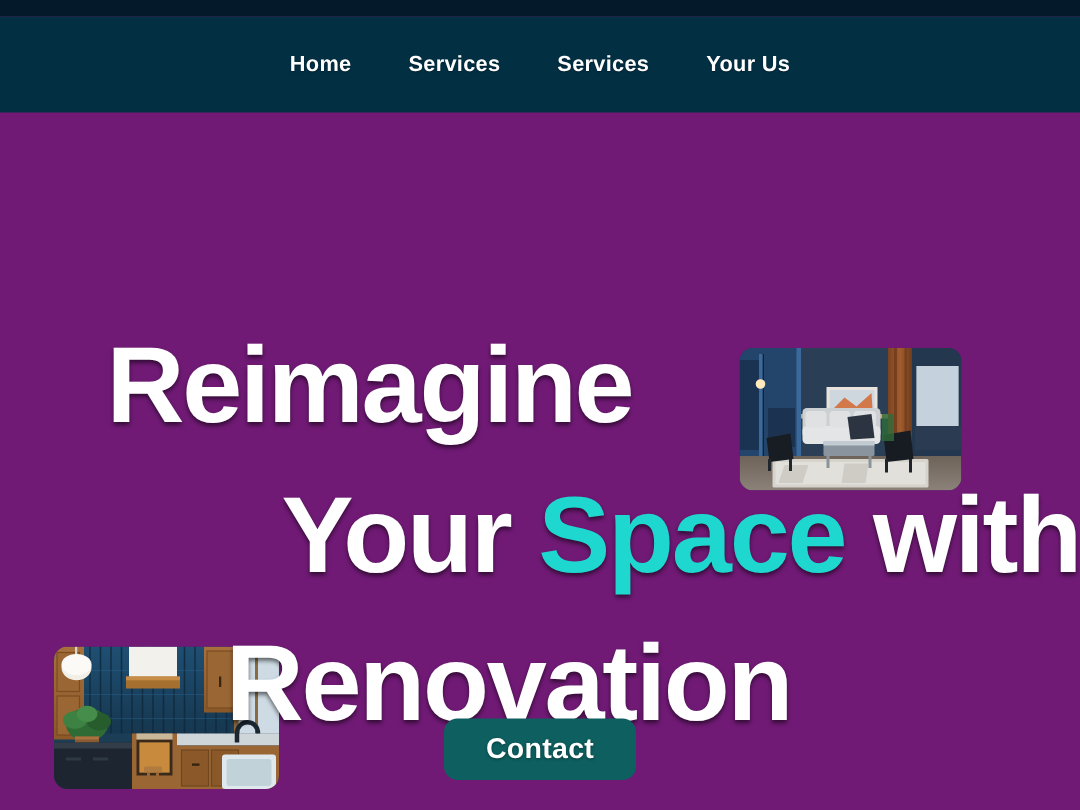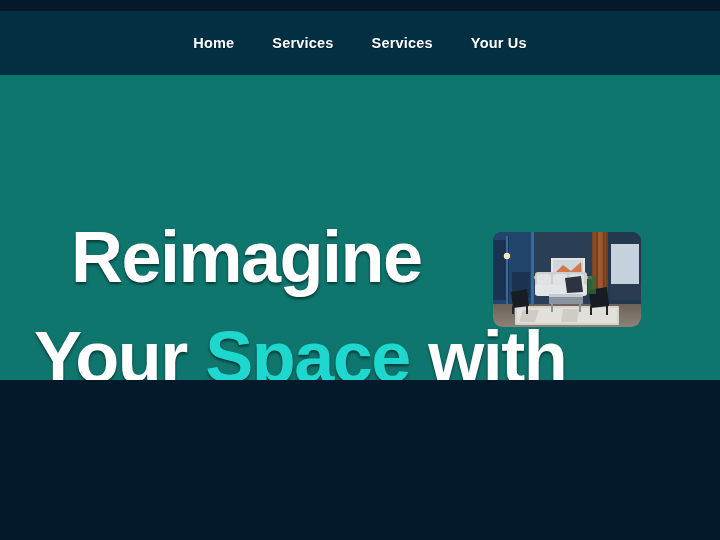--- a/index.html
+++ b/index.html
@@ -11,22 +11,22 @@
     height: 540px;
     overflow: hidden;
     background: #04192a;
     font-family: "Liberation Sans", sans-serif;
     -webkit-font-smoothing: antialiased;
   }
 
   .page {
     position: relative;
     width: 720px;
-    height: 380px;
-    background: #0f766e;
+    height: 540px;
+    background: #701a75;
     overflow: hidden;
   }
 
   
   .top-strip {
     position: absolute;
     left: 0;
     top: 0;
     width: 720px;
     height: 11px;
@@ -86,21 +86,21 @@
     letter-spacing: -1.5px;
     z-index: 3;
     pointer-events: none;
     text-shadow: 0 2px 3px rgba(0,0,0,0.55);
   }
   .headline .line {
     display: block;
     white-space: nowrap;
   }
   .headline .line-1 { text-align: left; padding-left: 58px; margin-left: 13px; }
-  .headline .line-2 { text-align: left; padding-left: 34px; }
+  .headline .line-2 { text-align: right; padding-left: 34px; }
   .headline .line-3 { text-align: center; padding-right: 42px; }
 
   .accent {
     color: #1ed8d0;
   }
 
   
   .photo {
     position: absolute;
     border-radius: 9px;

